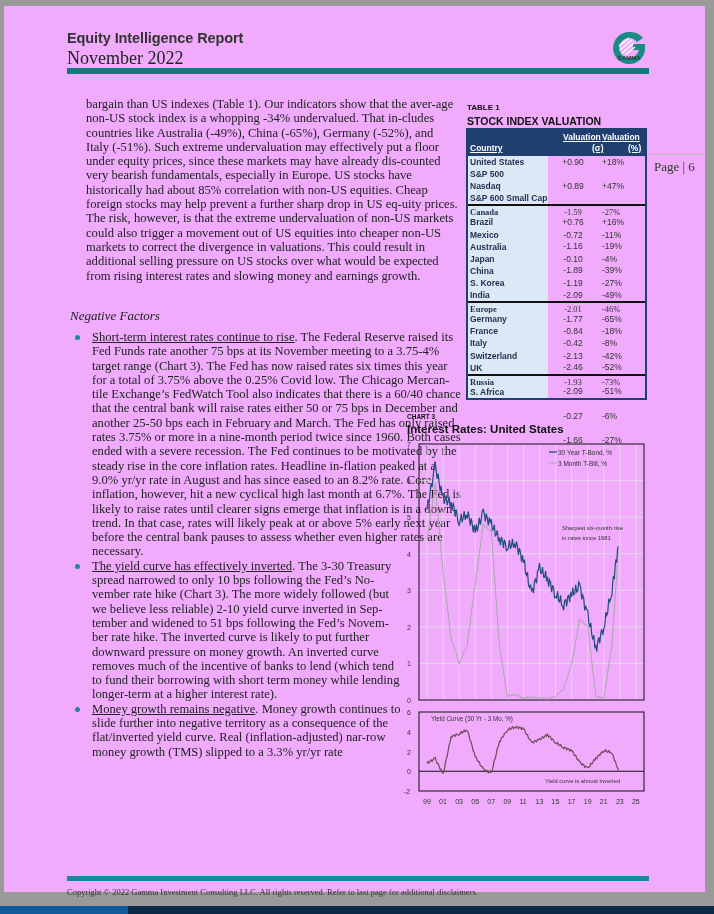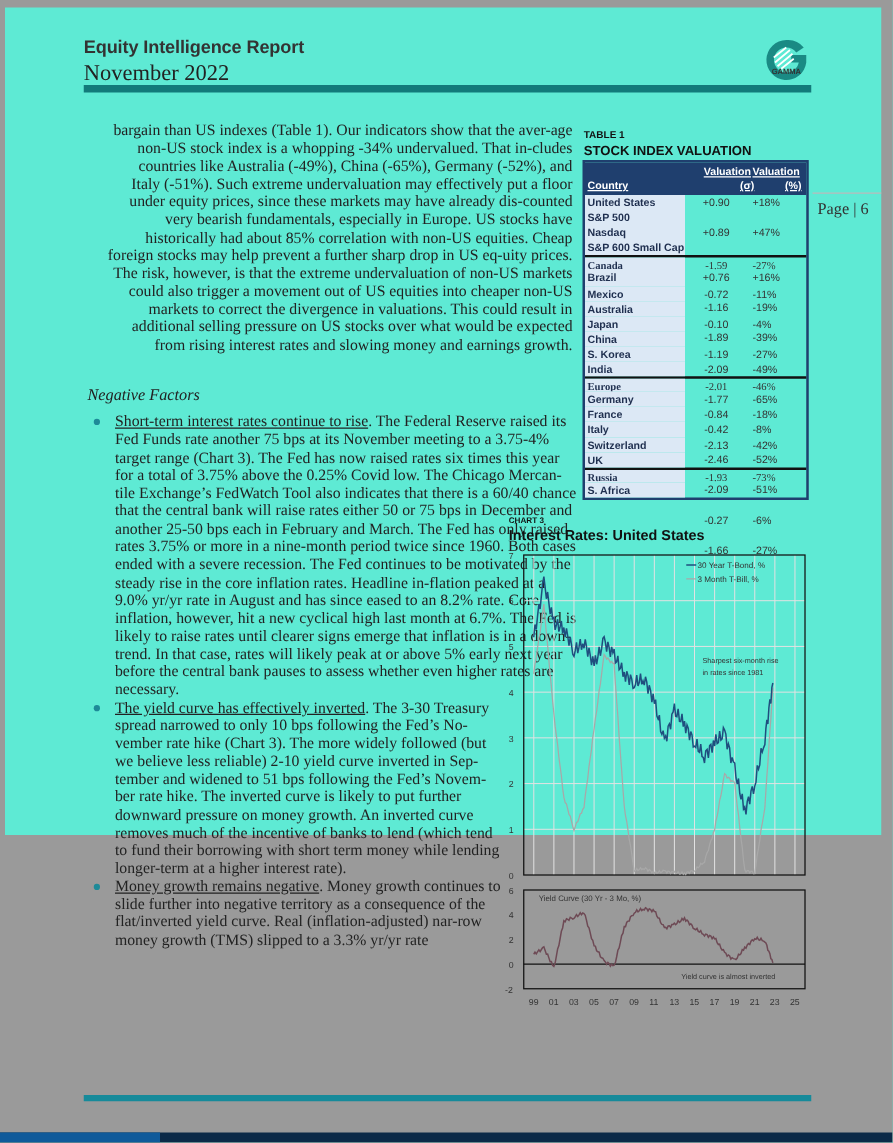--- a/index.html
+++ b/index.html
@@ -1,24 +1,24 @@
 <!DOCTYPE html>
 <html><head>
 <meta charset="utf-8">
 <style>
   * { box-sizing: border-box; margin: 0; padding: 0; }
   html, body { width: 714px; height: 914px; overflow: hidden; background: #9a9a9a; }
   body { position: relative; font-family: "Liberation Serif", serif; }
-  .page { position: absolute; left: 4px; top: 6px; width: 701px; height: 662px; background: #5eead4; }
+  .page { position: absolute; left: 4px; top: 6px; width: 701px; height: 886px; background: #f0abfc; }
   .hdr-title { position: absolute; left: 63px; top: 24px; font-family: "Liberation Sans", sans-serif; font-weight: bold; font-size: 14.5px; color: #333; letter-spacing: -0.1px; }
   .hdr-date { position: absolute; left: 63px; top: 42px; font-size: 18px; color: #222; }
   .logo { position: absolute; left: 605px; top: 24px; width: 40px; height: 40px; }
   .logo-text { position: absolute; left: 605px; top: 49px; width: 40px; text-align: center; font-family: "Liberation Sans", sans-serif; font-weight: bold; font-size: 6px; color: #333; }
   .hdr-bar { position: absolute; left: 63px; top: 62px; width: 582px; height: 6px; background: #127a7a; }
-  .body-text { position: absolute; left: 82px; top: 91px; width: 372px; font-size: 12.6px; line-height: 14.3px; color: #222; text-align: right; }
+  .body-text { position: absolute; left: 82px; top: 91px; width: 372px; font-size: 12.6px; line-height: 14.3px; color: #222; text-align: left; }
   .body-text p { margin: 0; }
   .neg-heading { position: absolute; left: 66px; top: 302px; font-style: italic; font-size: 13px; color: #222; }
   .bullets { position: absolute; left: 66px; top: 324px; width: 335px; font-size: 12.6px; line-height: 14.3px; color: #222; }
   .bullet { position: relative; padding-left: 22px; }
   .bullet .dot { position: absolute; left: 5px; top: 5px; width: 5px; height: 5px; border-radius: 50%; background: #1e8a98; }
   .bullet u { text-decoration: underline; }
   
   .tbl-label { position: absolute; left: 463px; top: 97px; font-family: "Liberation Sans", sans-serif; font-weight: bold; font-size: 8px; color: #111; text-align: center; }
   .tbl-title { position: absolute; left: 463px; top: 109px; font-family: "Liberation Sans", sans-serif; font-weight: bold; font-size: 10.5px; color: #111; }
   .tbl { position: absolute; left: 462px; top: 122px; width: 181px; border: 2px solid #1f3f6e; font-family: "Liberation Sans", sans-serif; font-size: 8.5px; border-collapse: collapse; }
@@ -252,15 +252,16 @@
       <text x="136.53571428571428" y="368" font-size="7" font-family="Liberation Sans, sans-serif" fill="#333">13</text>
       <text x="152.60714285714283" y="368" font-size="7" font-family="Liberation Sans, sans-serif" fill="#333">15</text>
       <text x="168.67857142857144" y="368" font-size="7" font-family="Liberation Sans, sans-serif" fill="#333">17</text>
       <text x="184.75" y="368" font-size="7" font-family="Liberation Sans, sans-serif" fill="#333">19</text>
       <text x="200.82142857142856" y="368" font-size="7" font-family="Liberation Sans, sans-serif" fill="#333">21</text>
       <text x="216.89285714285717" y="368" font-size="7" font-family="Liberation Sans, sans-serif" fill="#333">23</text>
       <text x="232.96428571428572" y="368" font-size="7" font-family="Liberation Sans, sans-serif" fill="#333">25</text>
     </svg>
 
   <div class="footer-bar"></div>
+  <div class="footer-text">Copyright © 2022 Gamma Investment Consulting LLC.  All rights reserved.  Refer to last page for additional disclaimers.</div>
 </div>
 <div class="taskbar"></div>
 <div class="taskbar-left"></div>
 
 </body></html>

